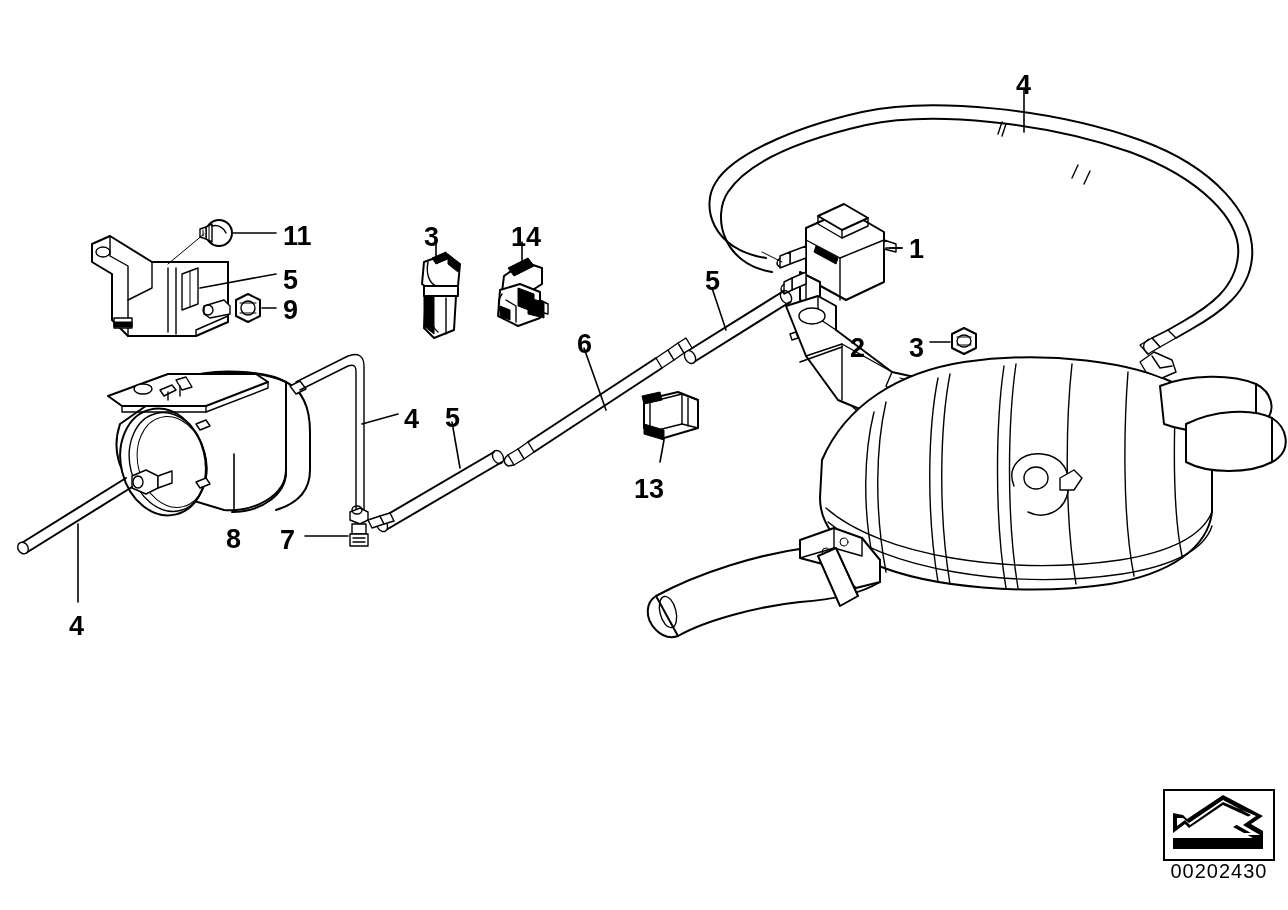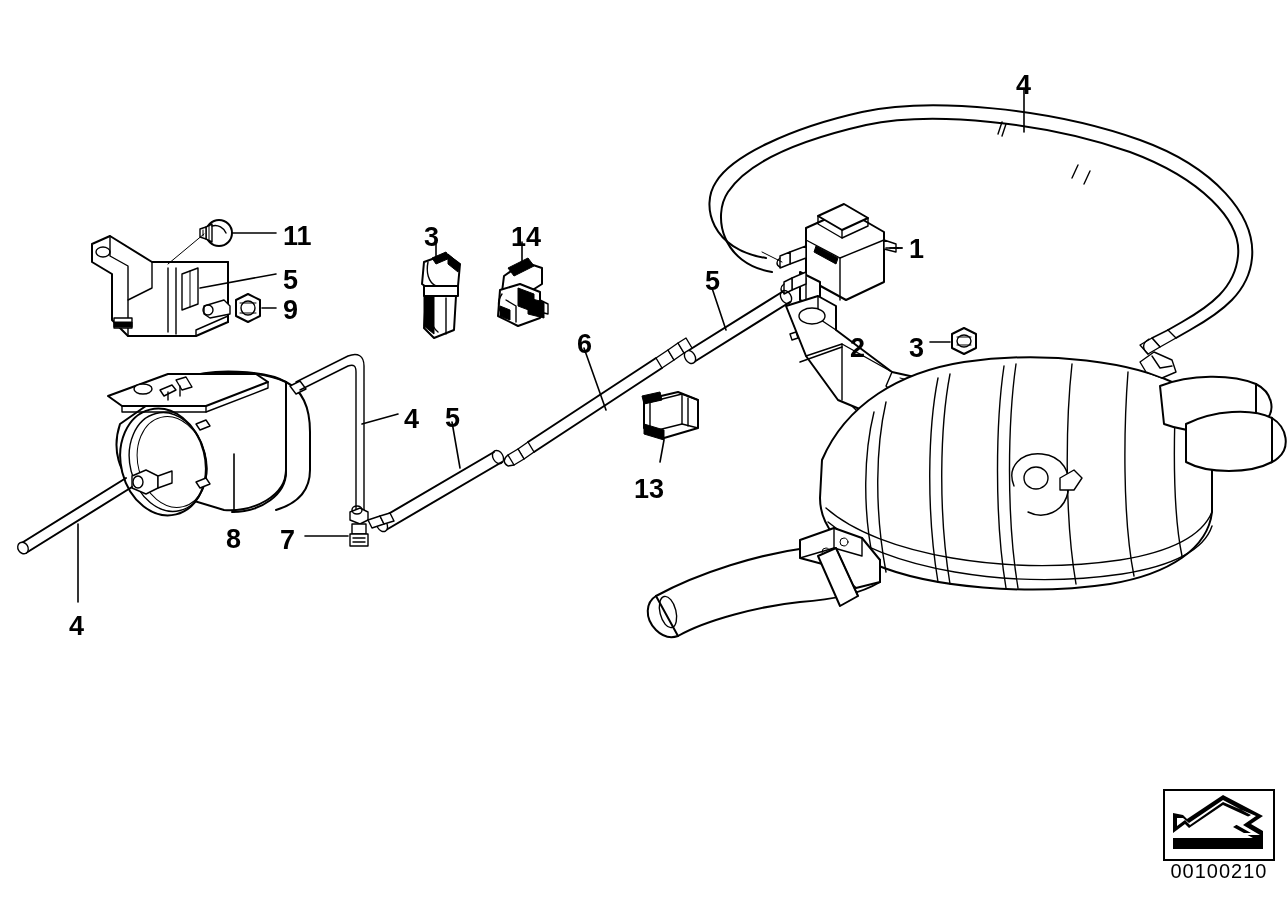--- a/index.html
+++ b/index.html
@@ -478,15 +478,15 @@
   <div class="callout" style="left:511px; top:224px;text-align:right;">14</div>
 
   <div id="logo-box">
     <svg width="108" height="68" viewBox="0 0 108 68">
       <path fill="#000000" stroke="none" d="M 8 22 L 8 42 L 20 33 L 24 37 L 58 14 L 84 26 L 68 36 L 88 47 L 8 47 L 8 58 L 98 58 L 98 40 L 86 33 L 98 25 L 58 4 L 22 28 L 18 24 Z"></path>
       <path fill="#ffffff" stroke="none" d="M 12 27 L 12 35 L 20 29 L 25 34 L 58 11 L 91 25 L 78 34 L 95 44 L 12 44 L 12 42 L 86 42 L 70 33 L 86 24 L 58 9 L 24 32 L 18 27 Z"></path>
       <path fill="#000000" stroke="none" d="M 12 47 L 98 47 L 98 58 L 12 58 Z"></path>
     </svg>
   </div>
 
-  <div id="diagram-id">00100210</div>
+  <div id="diagram-id">00202430</div>
 
 </div>
 
 </body></html>

